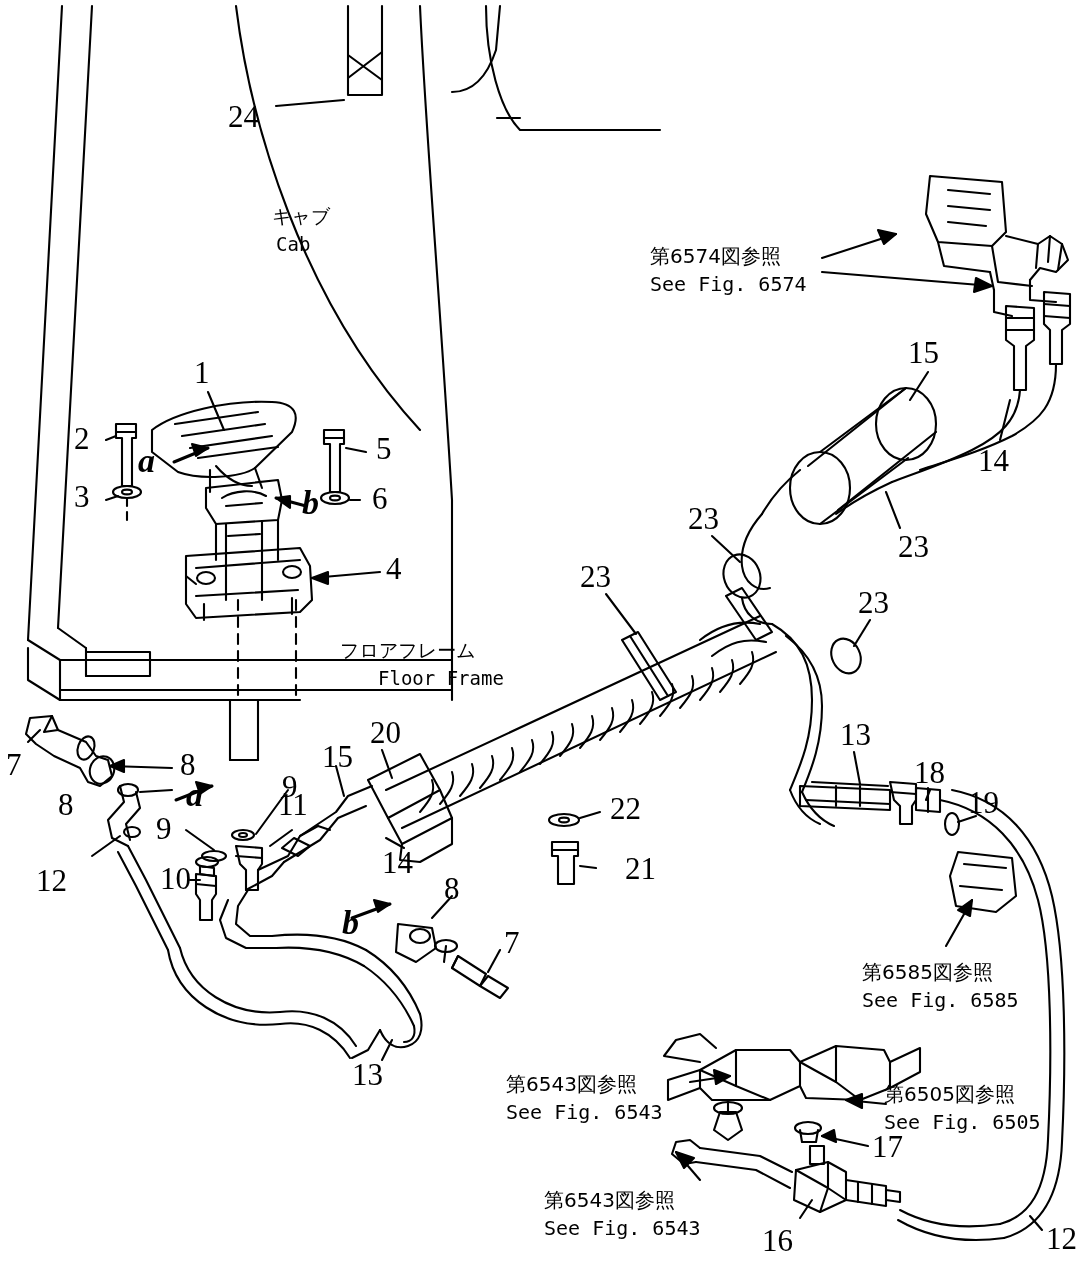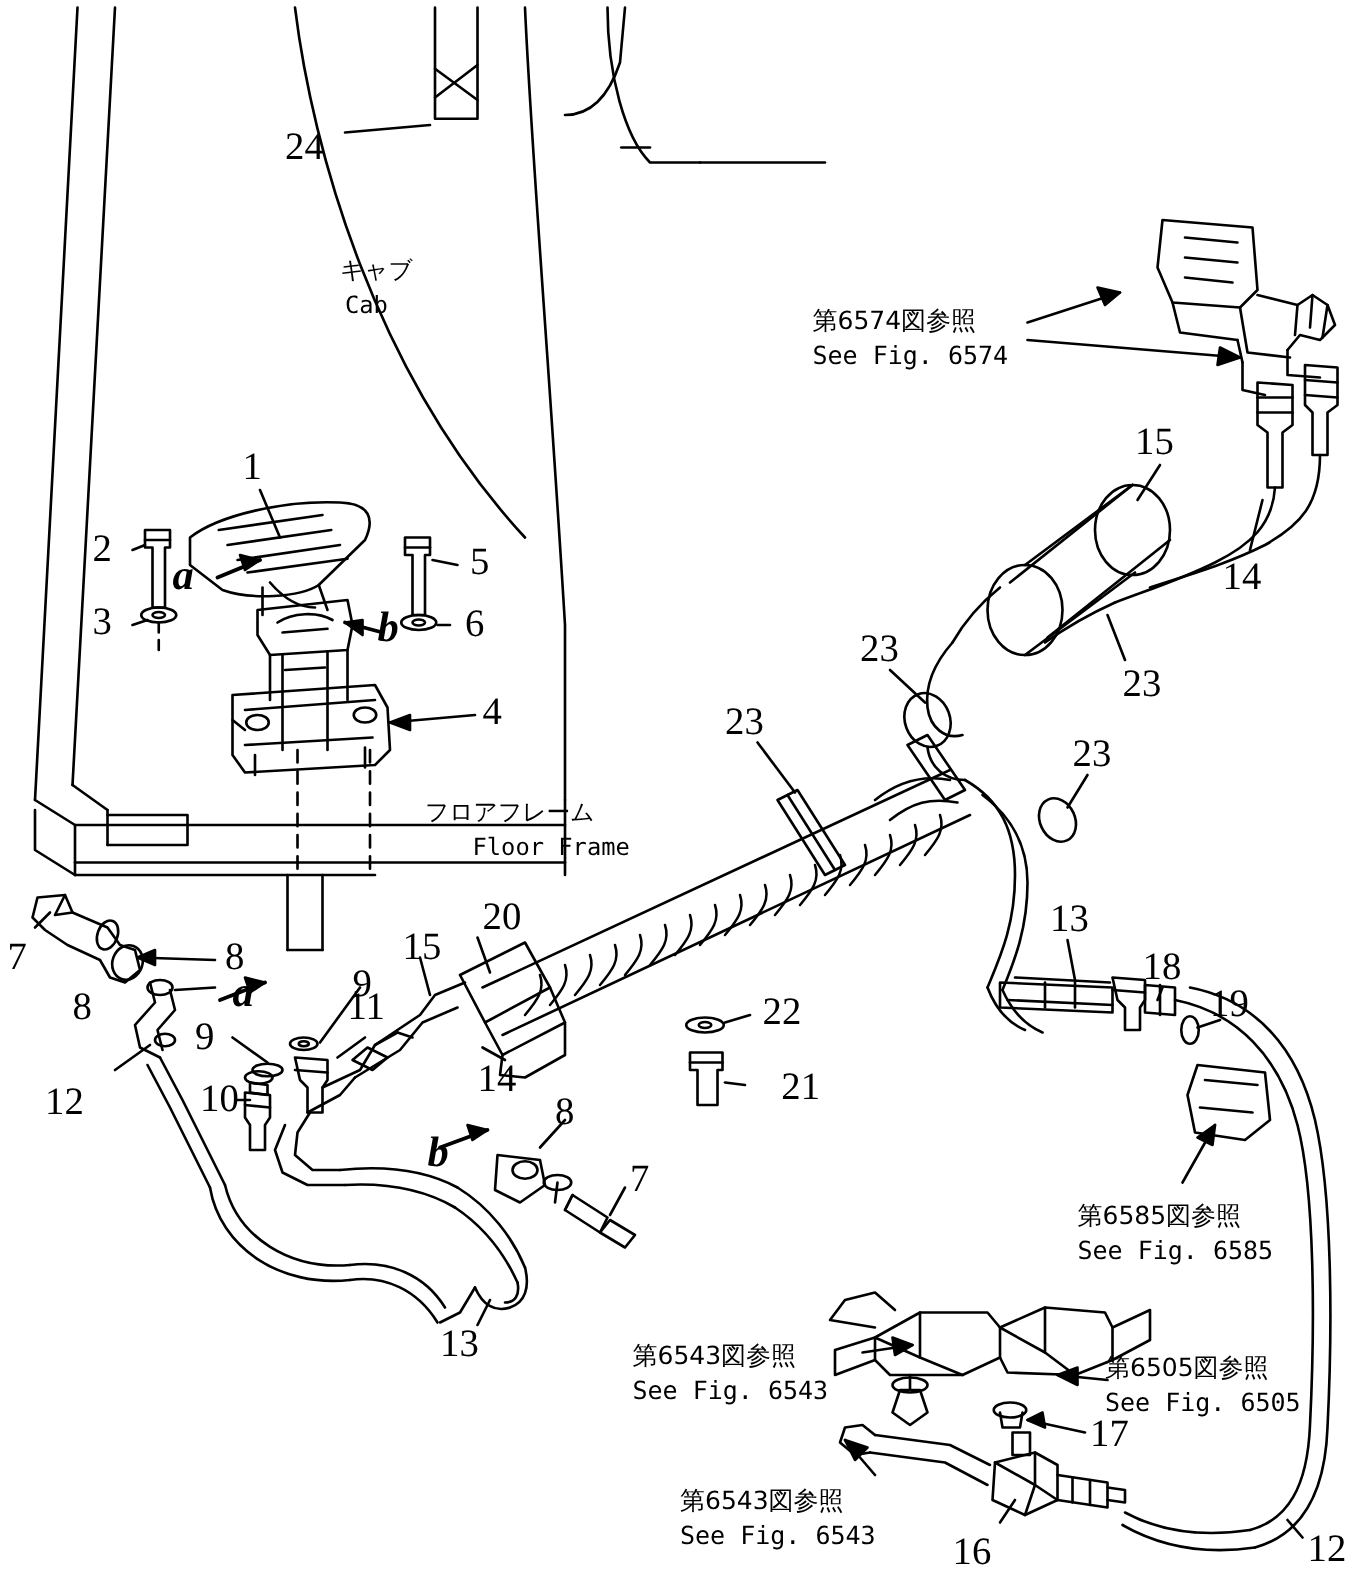--- a/index.html
+++ b/index.html
@@ -419,21 +419,21 @@
 <div class="lbl num" style="left:6px;top:748px;">7</div>
 <div class="lbl num" style="left:180px;top:748px;">8</div>
 <div class="lbl num" style="left:58px;top:788px;">8</div>
 <div class="lbl num" style="left:282px;top:770px;">9</div>
 <div class="lbl num" style="left:156px;top:812px;">9</div>
 <div class="lbl num" style="left:160px;top:862px;">10</div>
 <div class="lbl num" style="left:278px;top:788px;">11</div>
 <div class="lbl num" style="left:36px;top:864px;">12</div>
 
 <div class="lbl num" style="left:322px;top:740px;">15</div>
-<div class="lbl num" style="left:370px;top:716px;margin-left:16px;">20</div>
+<div class="lbl num" style="left:370px;top:716px;">20</div>
 <div class="lbl num" style="left:382px;top:846px;">14</div>
 
 <div class="lbl num" style="left:610px;top:792px;">22</div>
 <div class="lbl num" style="left:606px;top:852px;margin-left:19px;">21</div>
 
 <div class="lbl num" style="left:444px;top:872px;">8</div>
 <div class="lbl num" style="left:504px;top:926px;">7</div>
 <div class="lbl num" style="left:352px;top:1058px;">13</div>
 
 <div class="lbl num" style="left:840px;top:718px;">13</div>

